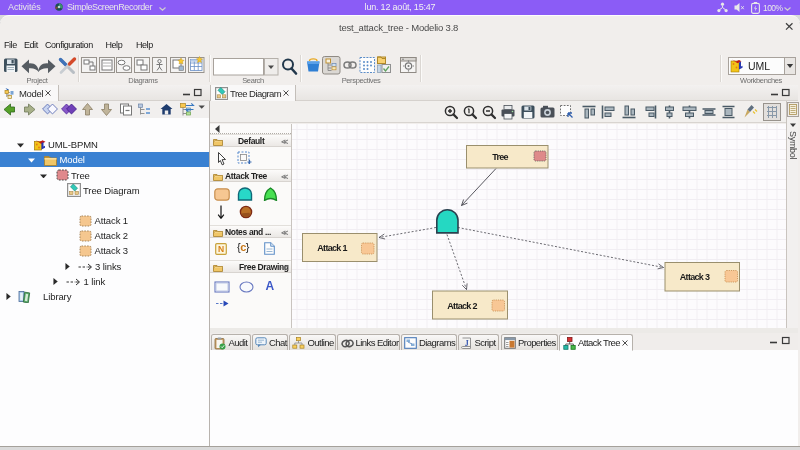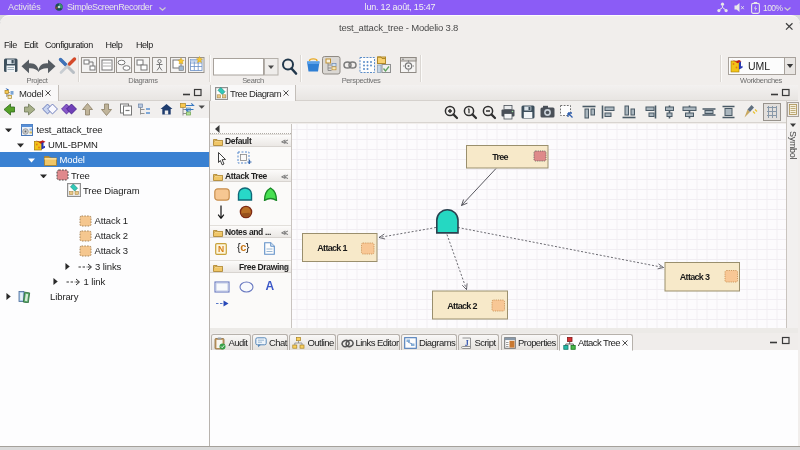--- a/index.html
+++ b/index.html
@@ -267,34 +267,20 @@
             <path d="M183,6.5 v8 M183,8.5 h3.5 M183,12.5 h3.5" stroke="#888" stroke-width="0.9" fill="none"></path>
             <rect x="186.5" y="7" width="4" height="3" fill="#a8d8f0" stroke="#5888a8" stroke-width="0.7"></rect>
             <rect x="186.5" y="11" width="4" height="3" fill="#b8e0a0" stroke="#68a048" stroke-width="0.7"></rect>
             <path d="M186,4.5 h7.5 l-2.2,-2.2 M193.5,8.5 h-7.5 l2.2,2.2" fill="none" stroke="#3878c0" stroke-width="1.1"></path>
           </g>
           <path d="M198.5,4.5 l3.2,3.2 3.2,-3.2 z" fill="#4a4a4a"></path>
         </svg>
       </div>
       <div class="abs" id="ltree">
         <div class="abs" style="left:0;top:34.2px;width:209px;height:15.2px;background:#3a81d2;"></div>
-        <div class="trow" style="left:0;top:4px;width:209px;">
-          <svg width="7" height="4.4" viewBox="0 0 8 5" style="left:5px;top:6px;">
-              <path d="M0,0.5 h8 l-4,4.5 z" fill="#2a2a2a"></path>
-            </svg>
-          <svg width="12" height="12" viewBox="0 0 12 12" style="left:21px;top:1.5px;">
-            <rect x="0.5" y="0.5" width="11" height="11" fill="#eef2f8" stroke="#4a78b8"></rect>
-            <rect x="0.5" y="0.5" width="11" height="2.5" fill="#5890d8"></rect>
-            <circle cx="4.5" cy="7.5" r="2.8" fill="#c8ccd0" stroke="#888" stroke-width="0.7"></circle>
-            <circle cx="4.5" cy="7.5" r="0.9" fill="#666"></circle>
-            <rect x="8.5" y="4.5" width="2.5" height="2" fill="#88aad0"></rect>
-            <rect x="8.5" y="7.5" width="2.5" height="2" fill="#d0b860"></rect>
-          </svg>
-          <span style="position:absolute;left:36.5px;">test_attack_tree</span>
-        </div>
         <div class="trow" style="left:0;top:19.2px;width:209px;">
           <svg width="7" height="4.4" viewBox="0 0 8 5" style="left:16.5px;top:6px;">
               <path d="M0,0.5 h8 l-4,4.5 z" fill="#2a2a2a"></path>
             </svg>
           <svg width="13" height="13" viewBox="0 0 13 13" style="left:32.5px;top:1px;">
             <rect x="1.5" y="3.5" width="7" height="8.5" fill="#f2c418" stroke="#a07808" stroke-width="0.7"></rect>
             <path d="M2.5,2 l4,2 3,-1.8 3,1.5 -4.2,2.2 z" fill="#c01818"></path>
             <path d="M8.5,5 v6.5 l3.5,-1.8 v-2 l-1.5,0.8 v-4.5 z" fill="#2838b0"></path>
             <circle cx="3.8" cy="6.5" r="0.9" fill="#e87818"></circle>
             <circle cx="6" cy="9.5" r="0.9" fill="#e87818"></circle>
@@ -372,21 +358,21 @@
         <div class="trow" style="left:0;top:170.8px;width:209px;">
           <svg width="5.2" height="7" viewBox="0 0 6 8" style="left:6px;top:4.5px;">
               <path d="M0.5,0 l5,4 -5,4 z" fill="#2a2a2a"></path>
             </svg>
           <svg width="14" height="13" viewBox="0 0 14 13" style="left:18px;top:1px;">
             <rect x="1" y="1.5" width="5" height="10" fill="#a8c8e8" stroke="#4a6a9a" stroke-width="0.8"></rect>
             <rect x="2.2" y="2.8" width="2.6" height="7.4" fill="#e8f0f8"></rect>
             <rect x="6" y="2.5" width="5" height="10" fill="#58a868" stroke="#2e6e3e" stroke-width="0.8" transform="rotate(8 8.5 7.5)"></rect>
             <rect x="7.3" y="4" width="2.4" height="7" fill="#d8ecd8" transform="rotate(8 8.5 7.5)"></rect>
           </svg>
-          <span style="position:absolute;left:50px;text-align:right;">Library</span>
+          <span style="position:absolute;left:43px;text-align:right;">Library</span>
         </div>
       </div>
       <div class="abs" id="rarea">
         <div class="abs" id="rtabrow">
           <svg width="588" height="16" viewBox="0 0 588 16" style="left:0;top:0;">
             <path d="M561,9.5 h7" stroke="#3a3a3a" stroke-width="1.6"></path>
             <rect x="572.5" y="4.5" width="6.5" height="6" fill="none" stroke="#3a3a3a" stroke-width="1.2"></rect>
           </svg>
         </div>
         <div class="abs" id="dtab">
@@ -482,21 +468,21 @@
           <div class="abs" style="left:0;top:0;width:81px;height:9.5px;border-bottom:1px dotted #b0aca6;">
             <svg width="5" height="8" viewBox="0 0 5 8" style="left:5px;top:0.5px;position:absolute;">
                 <path d="M4.5,0 v8 l-4.5,-4 z" fill="#3a3a3a"></path>
               </svg>
           </div>
           <div class="phead" style="top:10px;">
             <svg width="10" height="8" viewBox="0 0 10 8" style="left:3px;top:2.5px;position:absolute;">
                 <path d="M0.5,1.5 h3.5 l1,1 h4.5 v5 h-9 z" fill="#f0c666" stroke="#a8802a" stroke-width="0.8"></path>
                 <path d="M0.5,3.8 l2,-1.3 h7 v0.8" fill="#f8dc9a" stroke="#a8802a" stroke-width="0.6"></path>
               </svg>
-            <span style="position:absolute;left:15px;top:0;">Default</span>
+            <span style="position:absolute;left:28px;top:0;">Default</span>
             <span style="position:absolute;left:71px;top:0.5px;font-size:7px;color:#777;">≪</span>
           </div>
           <svg width="14" height="15" viewBox="0 0 14 15" style="left:5px;top:27px;position:absolute;">
               <path d="M3.5,1.5 L10.5,8.5 L7.1,8.7 L9,13 L7.2,13.8 L5.3,9.5 L3.5,11.5 Z" fill="#fdfdfd" stroke="#2a2a2a" stroke-width="0.9"></path>
             </svg>
           <svg width="15" height="15" viewBox="0 0 15 15" style="left:27px;top:27px;position:absolute;">
             <rect x="1" y="1" width="11" height="11" fill="none" stroke="#5588cc" stroke-dasharray="2,1.5"></rect>
             <rect x="3.5" y="3.5" width="6" height="6" fill="none" stroke="#888" stroke-width="0.8"></rect>
             <path d="M10.5,11 h4 M12.5,9 v4" stroke="#3a6ab0" stroke-width="1.2"></path>
           </svg>

